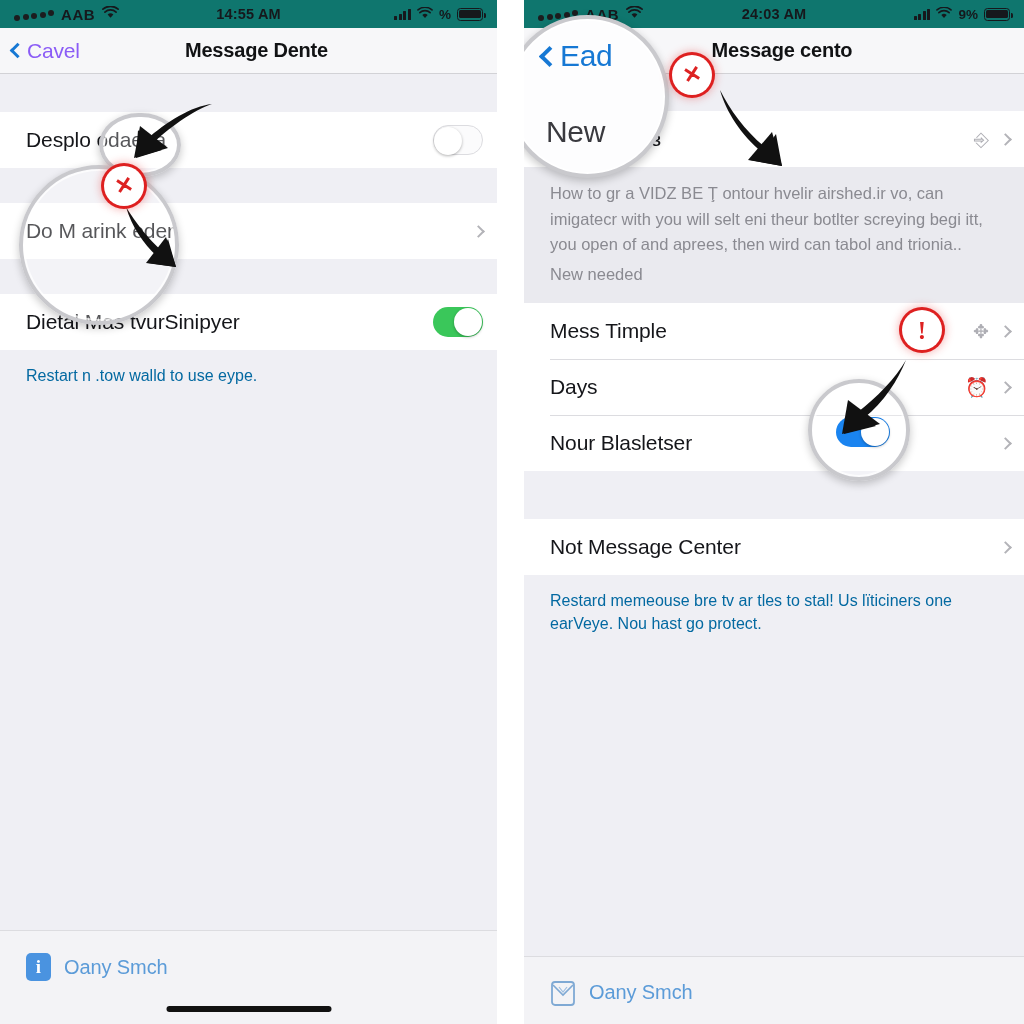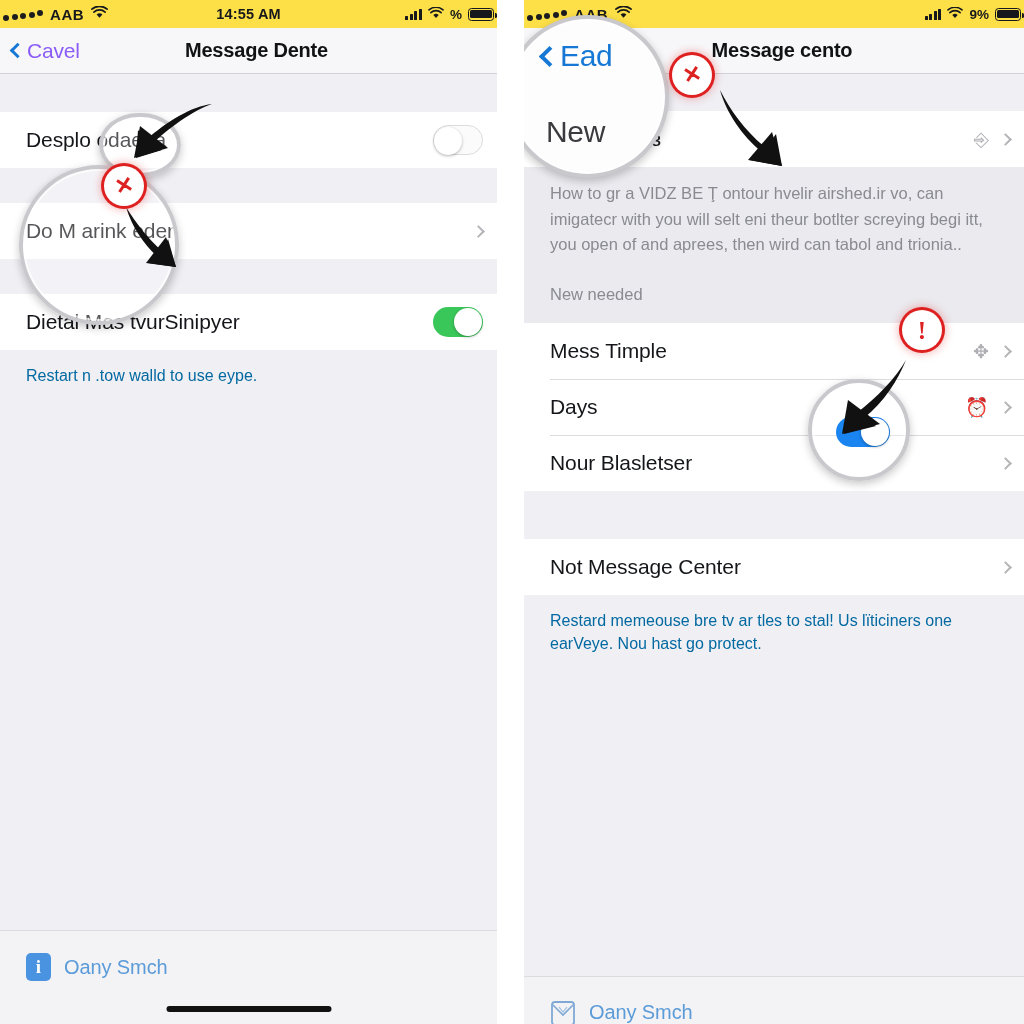--- a/index.html
+++ b/index.html
@@ -20,23 +20,23 @@
     background: #efeff4;
     overflow: hidden;
   }
   .phone.left  { width: 497px; }
   .gap { width: 27px; height: 1024px; background: #ffffff; }
   .phone.right { width: 500px; }
 
   
   .statusbar {
     height: 28px;
-    background: #fde047;
+    background: #0f766e;
     display: flex; align-items: center;
-    padding: 0 3px;
+    padding: 0 14px;
     position: relative;
   }
   .sb-left { display: flex; align-items: center; gap: 7px; }
   .dots { display: flex; align-items: flex-end; gap: 2.5px; height: 14px; }
   .dots i { display: block; width: 6px; height: 6px; border-radius: 50%; background: #1c1c1e; }
   .dots i:nth-child(1) { margin-bottom: 0px; }
   .dots i:nth-child(2) { margin-bottom: 1px; }
   .dots i:nth-child(3) { margin-bottom: 2px; }
   .dots i:nth-child(4) { margin-bottom: 3px; }
   .dots i:nth-child(5) { margin-bottom: 5px; }
@@ -124,21 +124,21 @@
     font-size: 16px; line-height: 1.45; padding: 14px 22px 20px 26px;
   }
   .note.dim { color: #0369a1; }
 
   
   .descblock {
     background: #eaeaef; color: #8a8a91;
     font-size: 16.5px; line-height: 1.55;
     padding: 14px 26px 16px 26px;
   }
-  .descblock .sub { margin-top: 24px; font-size: 16.5px; }
+  .descblock .sub { margin-top: 4px; font-size: 16.5px; }
 
   .filler { flex: 1; background: #efeff4; }
 
   
   .bottombar {
     height: 94px; background: #f3f3f6; border-top: 1px solid #dcdce0;
     display: flex; flex-direction: column; position: relative;
   }
   .bottom-item {
     display: flex; align-items: center; gap: 13px;
@@ -328,20 +328,21 @@
           </span>
         <span class="carrier">AAB</span>
         <span>
           <svg width="17" height="13" viewBox="0 0 17 13">
               <path d="M8.5 11.8 5.6 8.6a4.4 4.4 0 0 1 5.8 0z" fill="#16181c"></path>
               <path d="M2.9 6.1a8.2 8.2 0 0 1 11.2 0" stroke="#16181c" stroke-width="1.7" fill="none" stroke-linecap="round"></path>
               <path d="M.9 3.2a11.4 11.4 0 0 1 15.2 0" stroke="#16181c" stroke-width="1.7" fill="none" stroke-linecap="round"></path>
             </svg>
         </span>
       </div>
+      <div class="sb-time">24:03 AM</div>
       <div class="sb-right">
         <span class="bars">
             <i></i>
             <i></i>
             <i></i>
             <i></i>
           </span>
         <span>
           <svg width="16" height="12" viewBox="0 0 17 13">
               <path d="M8.5 11.8 5.6 8.6a4.4 4.4 0 0 1 5.8 0z" fill="#16181c"></path>

